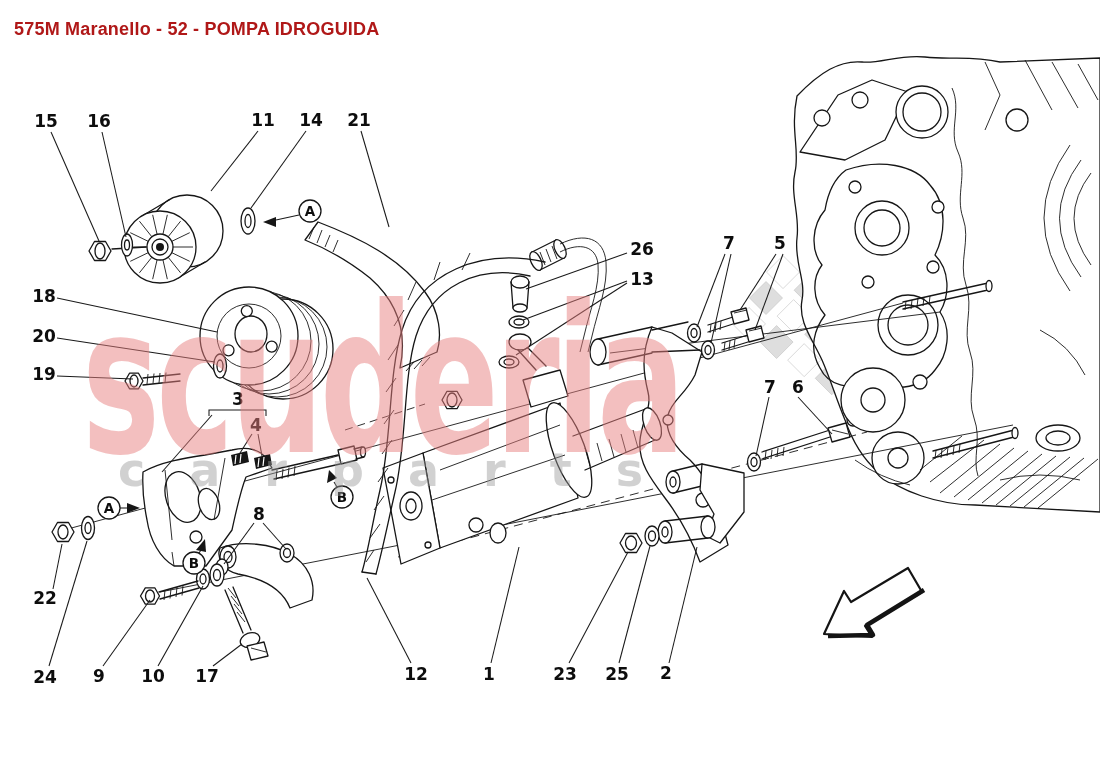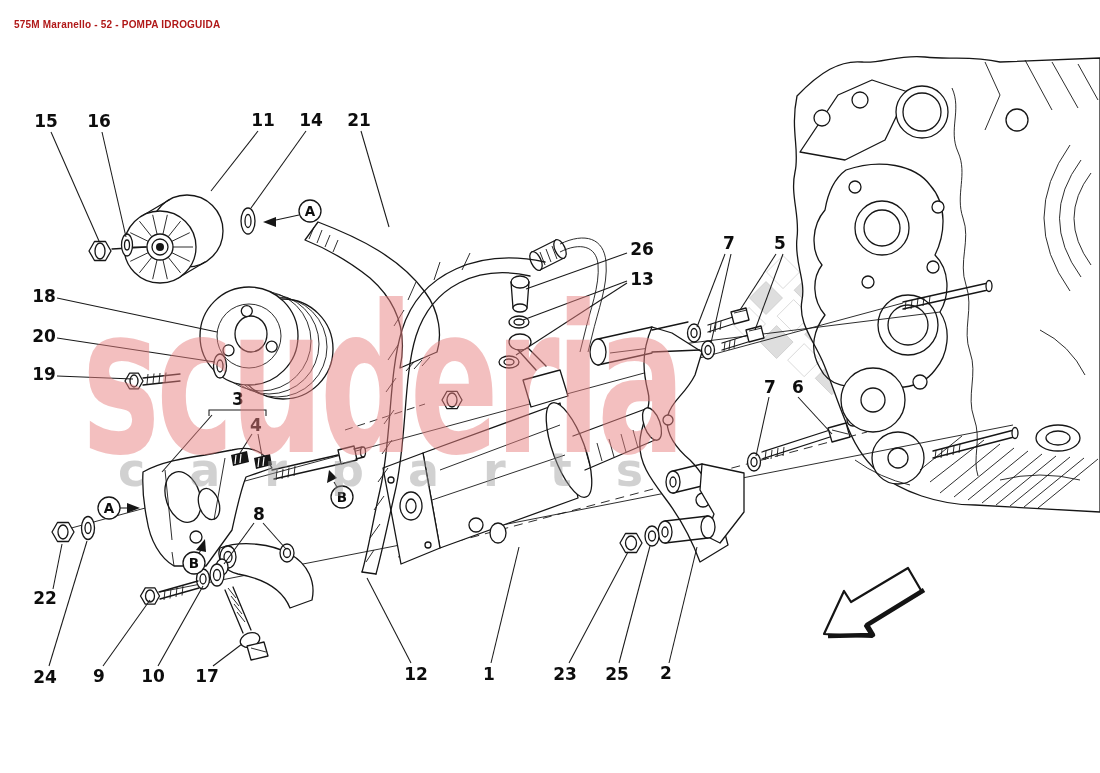--- a/index.html
+++ b/index.html
@@ -1,18 +1,18 @@
 <!DOCTYPE html>
 <html><head>
 <meta charset="utf-8">
 <style>
   html,body{margin:0;padding:0;background:#9a9a9a}
   .stage{position:relative;width:1100px;height:773px;background:#ffffff;overflow:hidden;
          font-family:"Liberation Sans",sans-serif}
-  .title{position:absolute;left:14px;top:19px;font-size:10px;font-weight:bold;
+  .title{position:absolute;left:14px;top:19px;font-size:18px;font-weight:bold;
          letter-spacing:.2px;color:#b01818;white-space:nowrap}
   svg.art{position:absolute;left:0;top:0}
   .p{fill:#ffffff;stroke:#161616;stroke-width:1.3;stroke-linejoin:round}
   .l{fill:none;stroke:#161616;stroke-width:1.3;stroke-linecap:round;stroke-linejoin:round}
   .t{fill:none;stroke:#161616;stroke-width:.9}
   .blk{fill:#161616;stroke:none}
   .wht{stroke:#ffffff;stroke-width:1.2;fill:none}
   .cl{font-family:"DejaVu Sans",sans-serif;font-weight:bold;font-size:17px;fill:#0d0d0d;text-anchor:middle}
   .rl{font-family:"DejaVu Sans",sans-serif;font-weight:bold;font-size:13.5px;fill:#0d0d0d;text-anchor:middle}
   .ld{fill:none;stroke:#1a1a1a;stroke-width:1.05}

